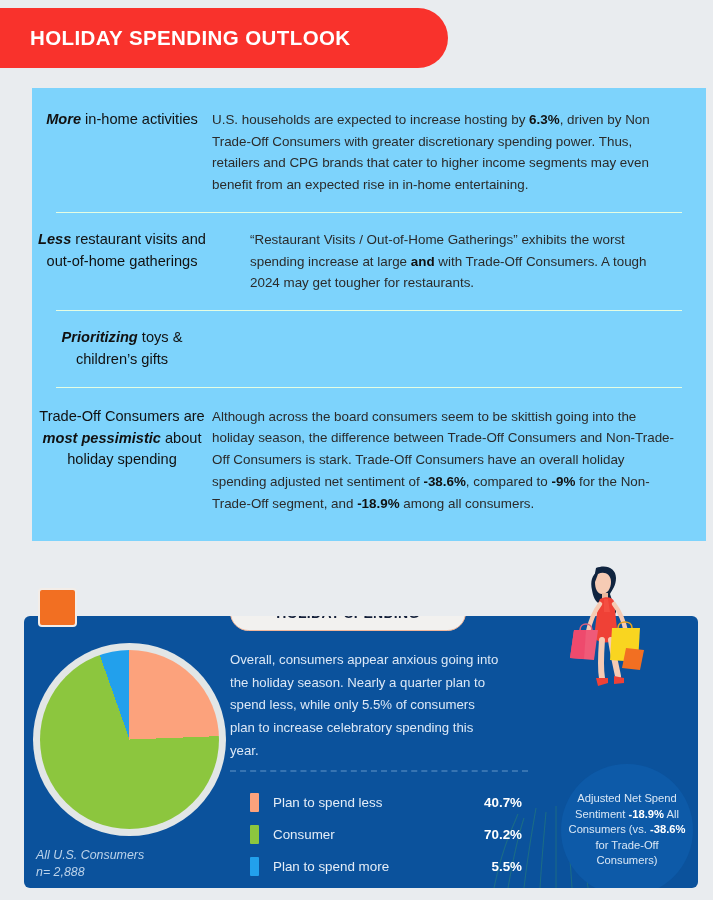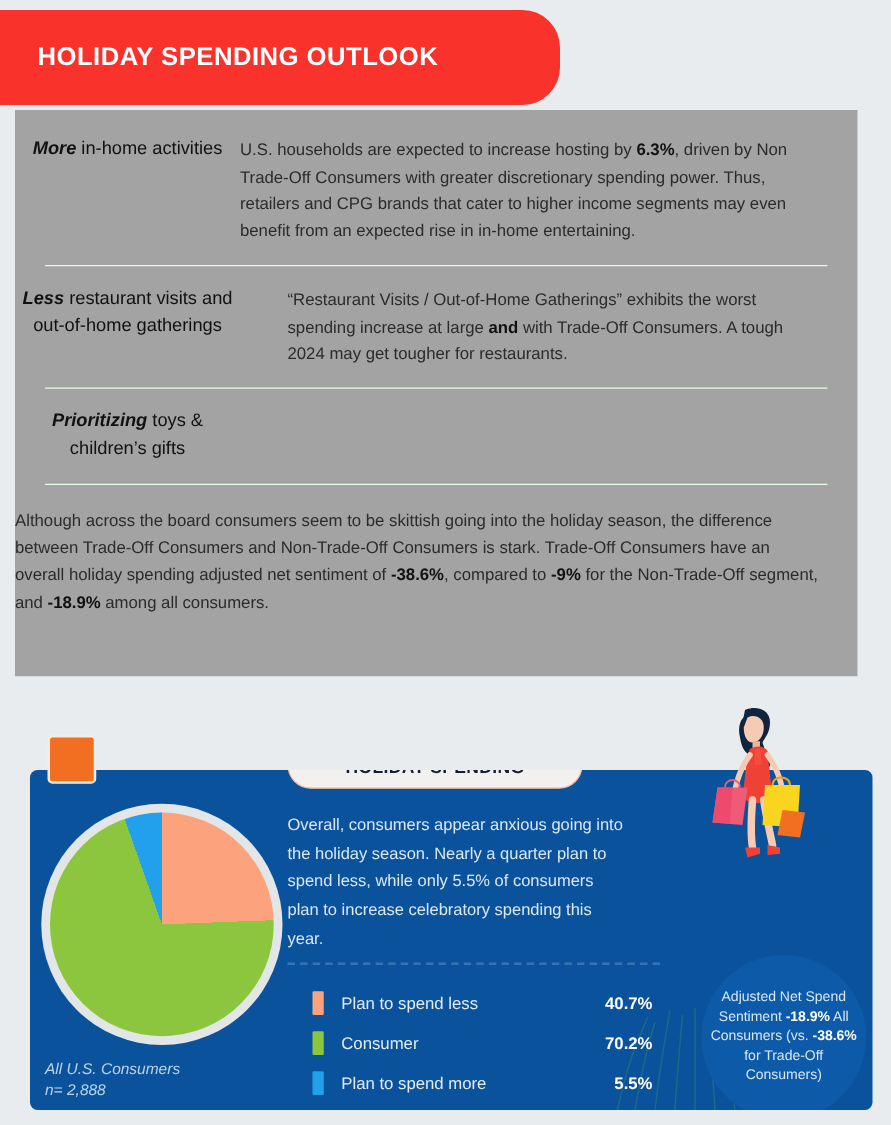--- a/index.html
+++ b/index.html
@@ -12,40 +12,40 @@
   #page {
     position: relative;
     width: 713px; height: 900px;
     background: #e9ecef;
   }
 
   
   .header-badge {
     position: absolute;
     left: 0; top: 8px;
-    width: 448px; height: 76px;
+    width: 448px; height: 60px;
     background: #f9322c;
     border-radius: 0 30px 30px 0;
     display: flex; align-items: center; text-align: right;
   }
   .header-badge .title {
     color: #ffffff;
     font-size: 20.5px;
     font-weight: bold;
     letter-spacing: 0.4px;
     padding-left: 30px;
     font-family: "Liberation Sans", sans-serif;
   }
 
   
   .green-panel {
     position: absolute;
-    left: 12px; top: 88px;
+    left: 32px; top: 88px;
     width: 674px; height: 453px;
-    background: #a3a3a3;
+    background: #7dd3fc;
   }
   .insight-row {
     display: flex;
     align-items: flex-start;
     padding: 0;
   }
   .insight-row .label-col {
     width: 180px;
     flex: 0 0 180px;
     text-align: center;
@@ -261,20 +261,23 @@
 
     <div class="insight-row r3">
       <div class="label-col">
         <i>Prioritizing</i><span> toys &amp; children’s gifts</span>
       </div>
     </div>
 
     <div class="row-divider"></div>
 
     <div class="insight-row r4">
+      <div class="label-col">
+        <span>Trade-Off Consumers are </span><i>most pessimistic</i><span> about holiday spending</span>
+      </div>
       <div class="body-col">
         <span>Although across the board consumers seem to be skittish going into the holiday season, the difference between Trade-Off Consumers and Non-Trade-Off Consumers is stark. Trade-Off Consumers have an overall holiday spending adjusted net sentiment of </span><b>-38.6%</b><span>, compared to </span><b>-9%</b><span> for the Non-Trade-Off segment, and </span><b>-18.9%</b><span> among all consumers.</span>
       </div>
     </div>
 
   </div>
 
   <div class="orange-square"></div>
 
   <div class="blue-panel">

